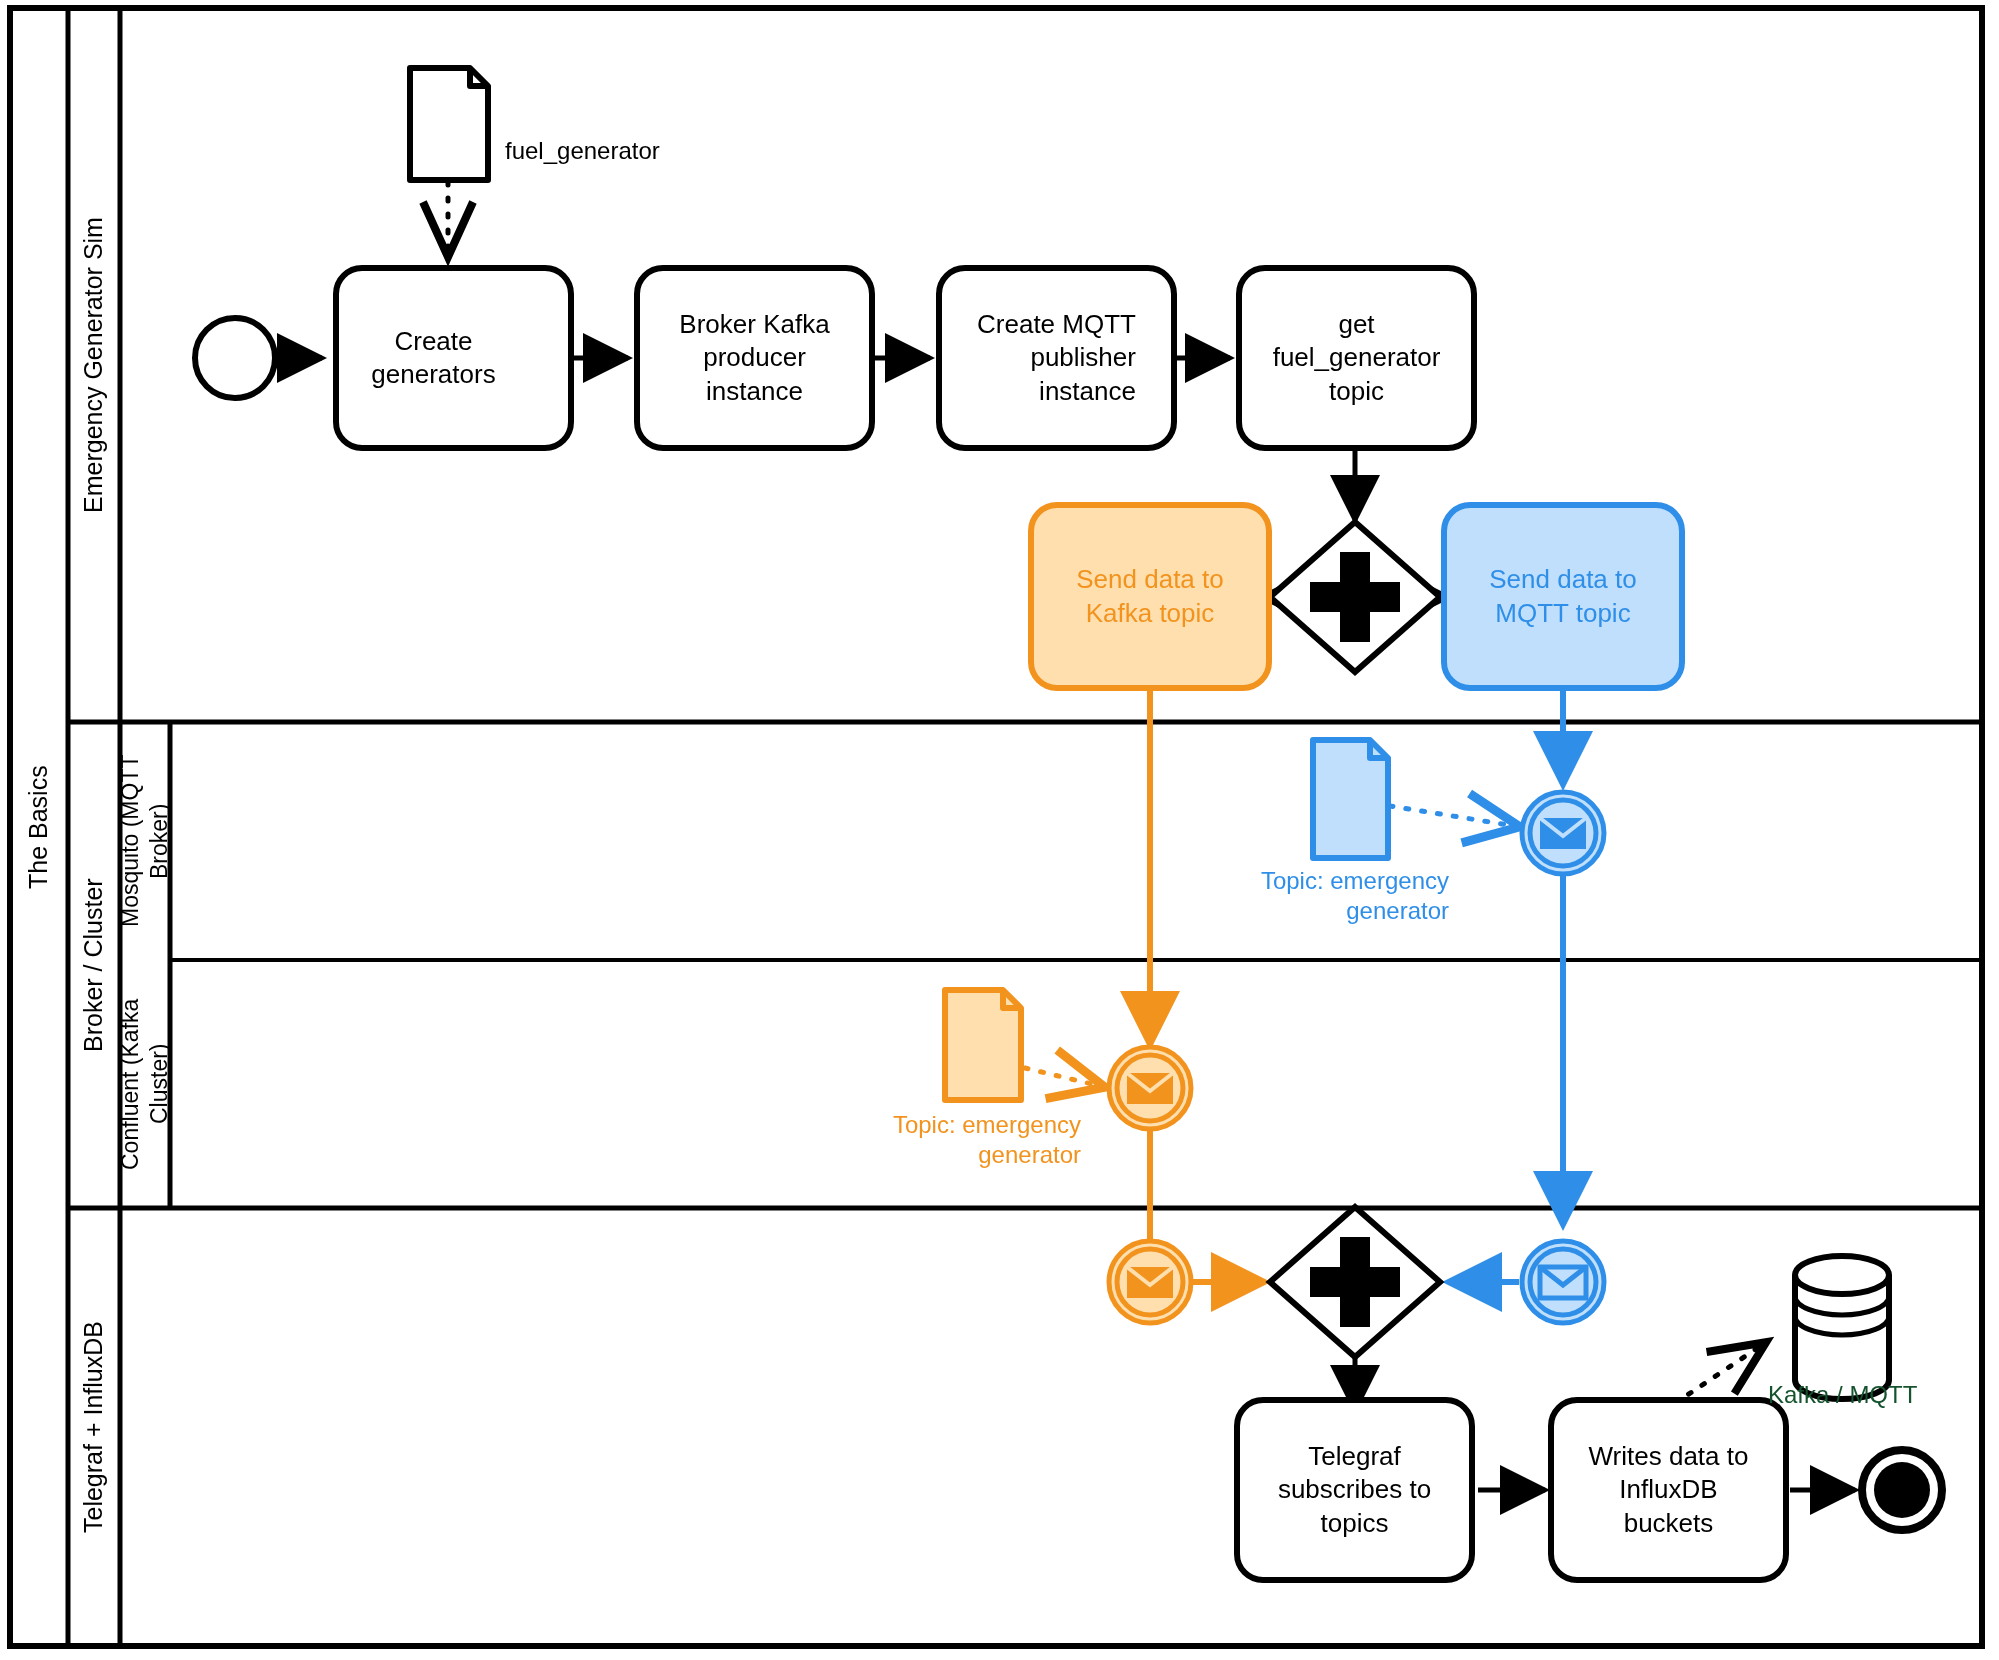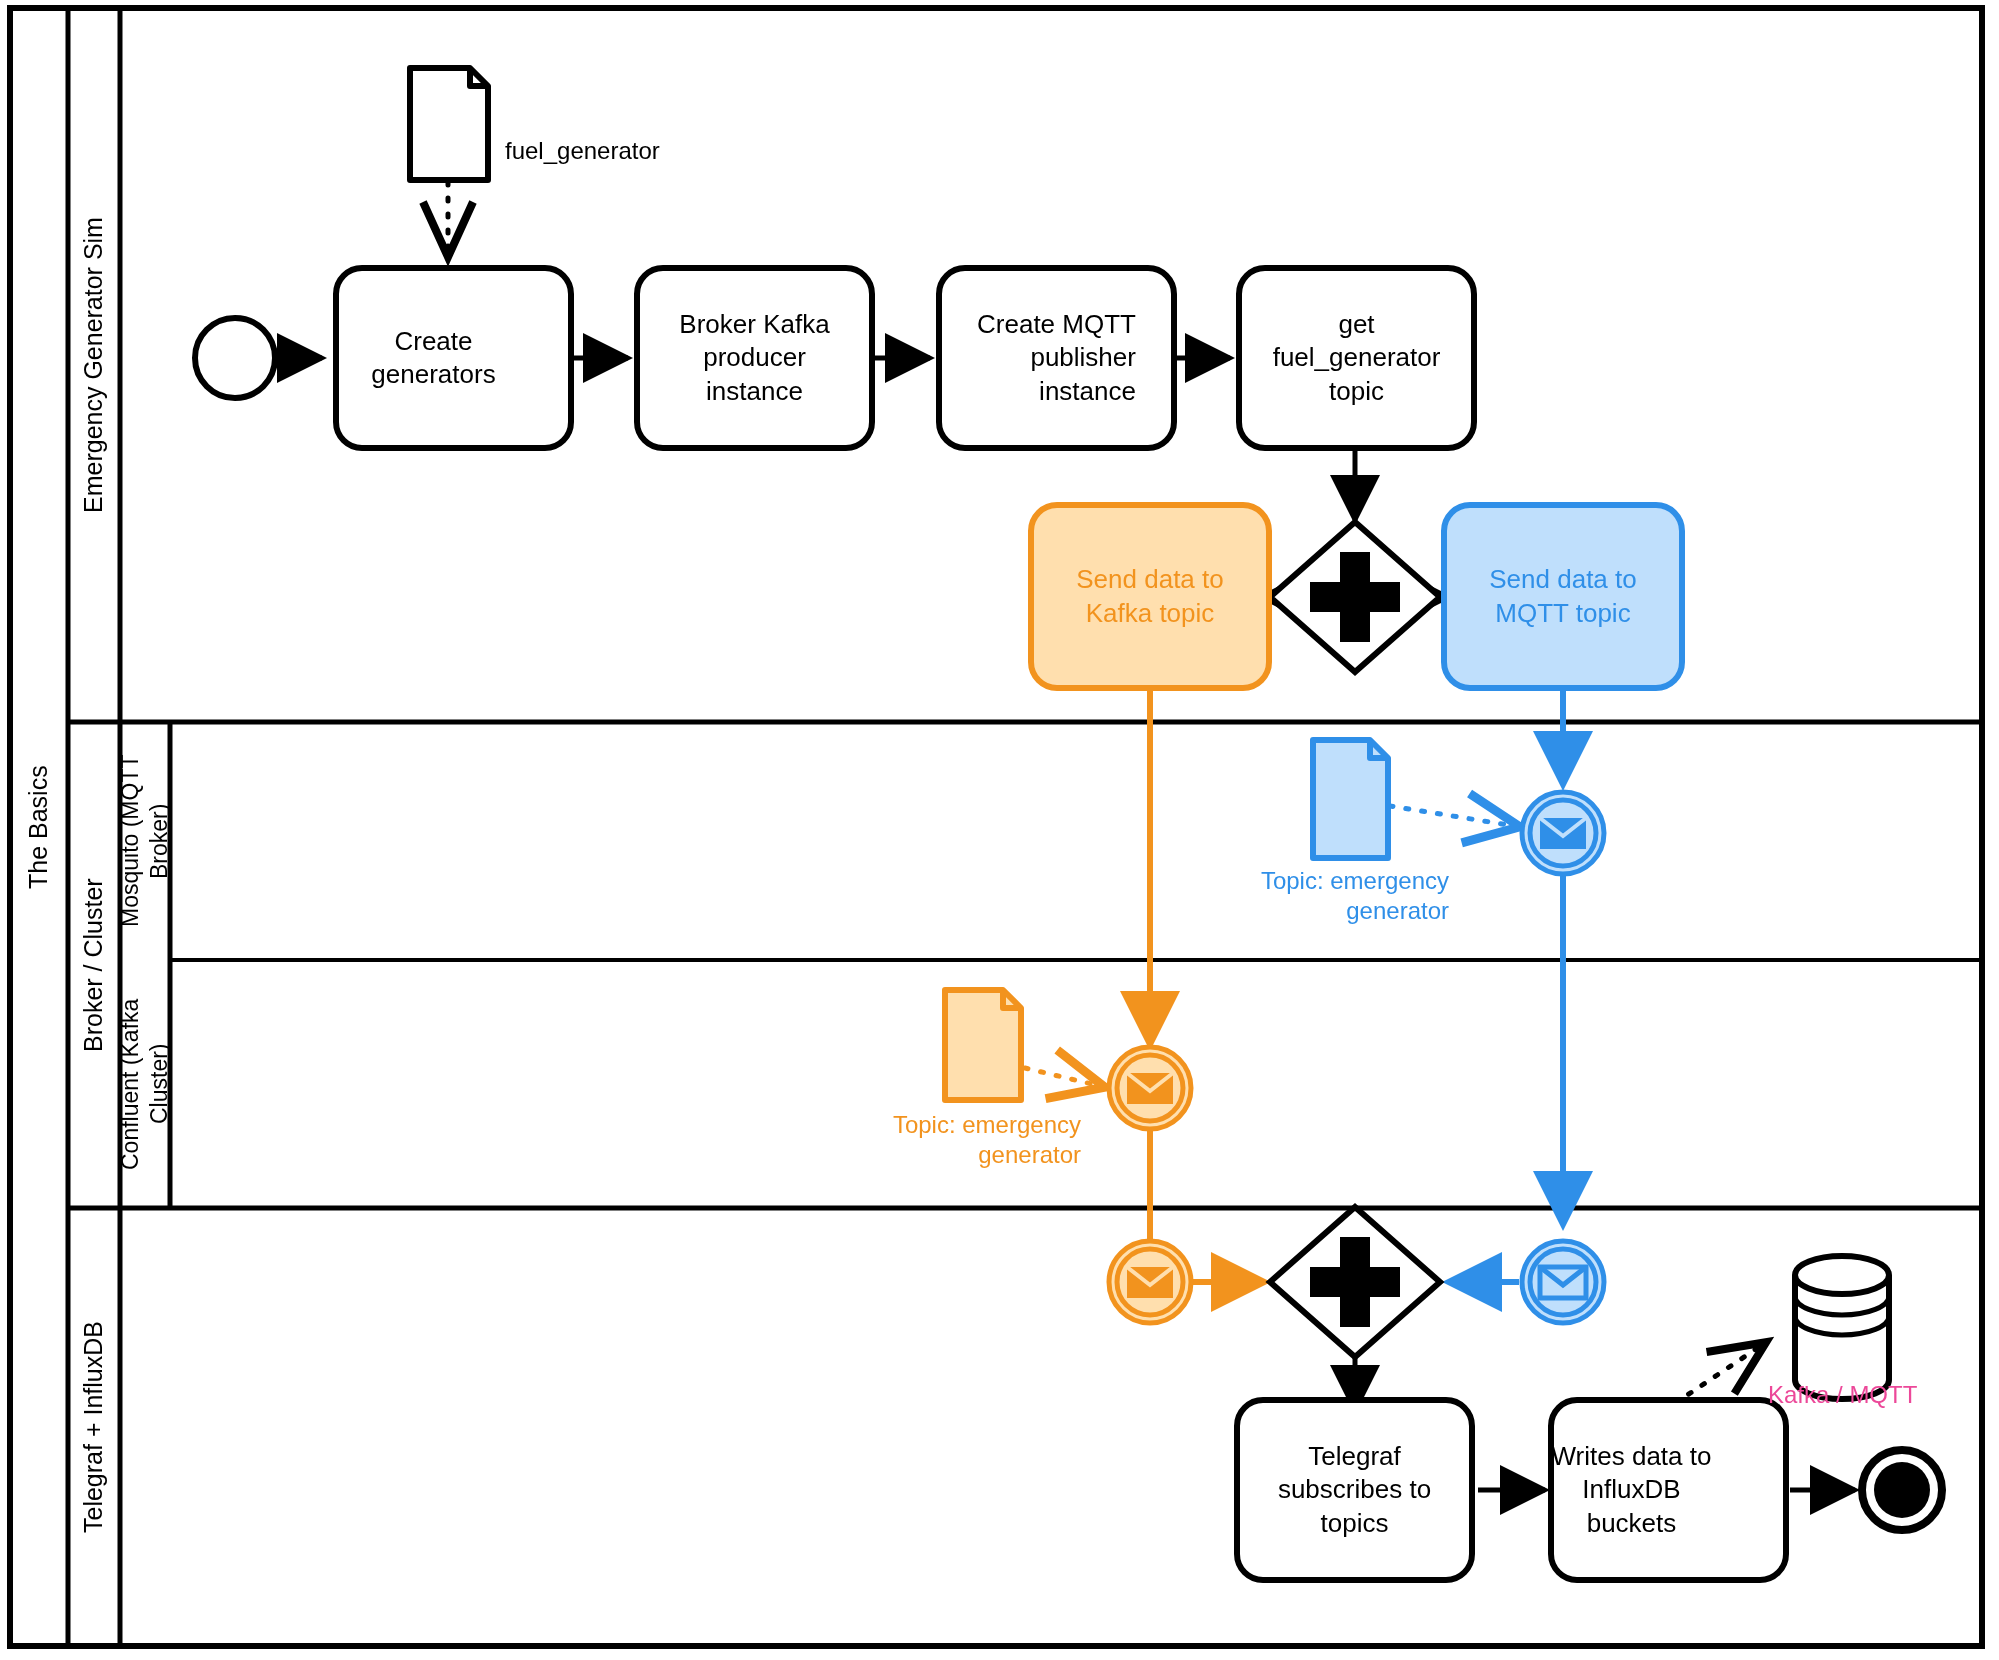--- a/index.html
+++ b/index.html
@@ -245,27 +245,27 @@
   <div class="node-label orange-txt" style="left:1031px;top:505px;width:238px;height:183px;white-space:pre-line;">Send data to
 Kafka topic</div>
 
   <div class="node-label blue-txt" style="left:1444px;top:505px;width:238px;height:183px;white-space:pre-line;">Send data to
 MQTT topic</div>
 
   <div class="node-label" style="left:1237px;top:1400px;width:235px;height:180px;white-space:pre-line;">Telegraf
 subscribes to
 topics</div>
 
-  <div class="node-label" style="left:1514px;top:1400px;width:235px;height:180px;white-space:pre-line;">Writes data to
+  <div class="node-label" style="left:1551px;top:1400px;width:235px;height:180px;white-space:pre-line;">Writes data to
 InfluxDB
 buckets</div>
 
   <div class="ann-label" style="left:505px;top:136px;width:260px;text-align:left;color:#000;">fuel_generator</div>
 
   <div class="ann-label blue-txt" style="left:1253px;top:866px;width:196px;white-space:pre-line;">Topic: emergency
 generator</div>
 
   <div class="ann-label orange-txt" style="left:885px;top:1110px;width:196px;white-space:pre-line;">Topic: emergency
 generator</div>
 
-  <div class="ann-label" style="left:1768px;top:1380px;width:210px;text-align:left;color:#ec4899;">Kafka / MQTT</div>
+  <div class="ann-label" style="left:1768px;top:1380px;width:210px;text-align:left;color:#14532d;">Kafka / MQTT</div>
 
 </div>
 
 </body></html>

